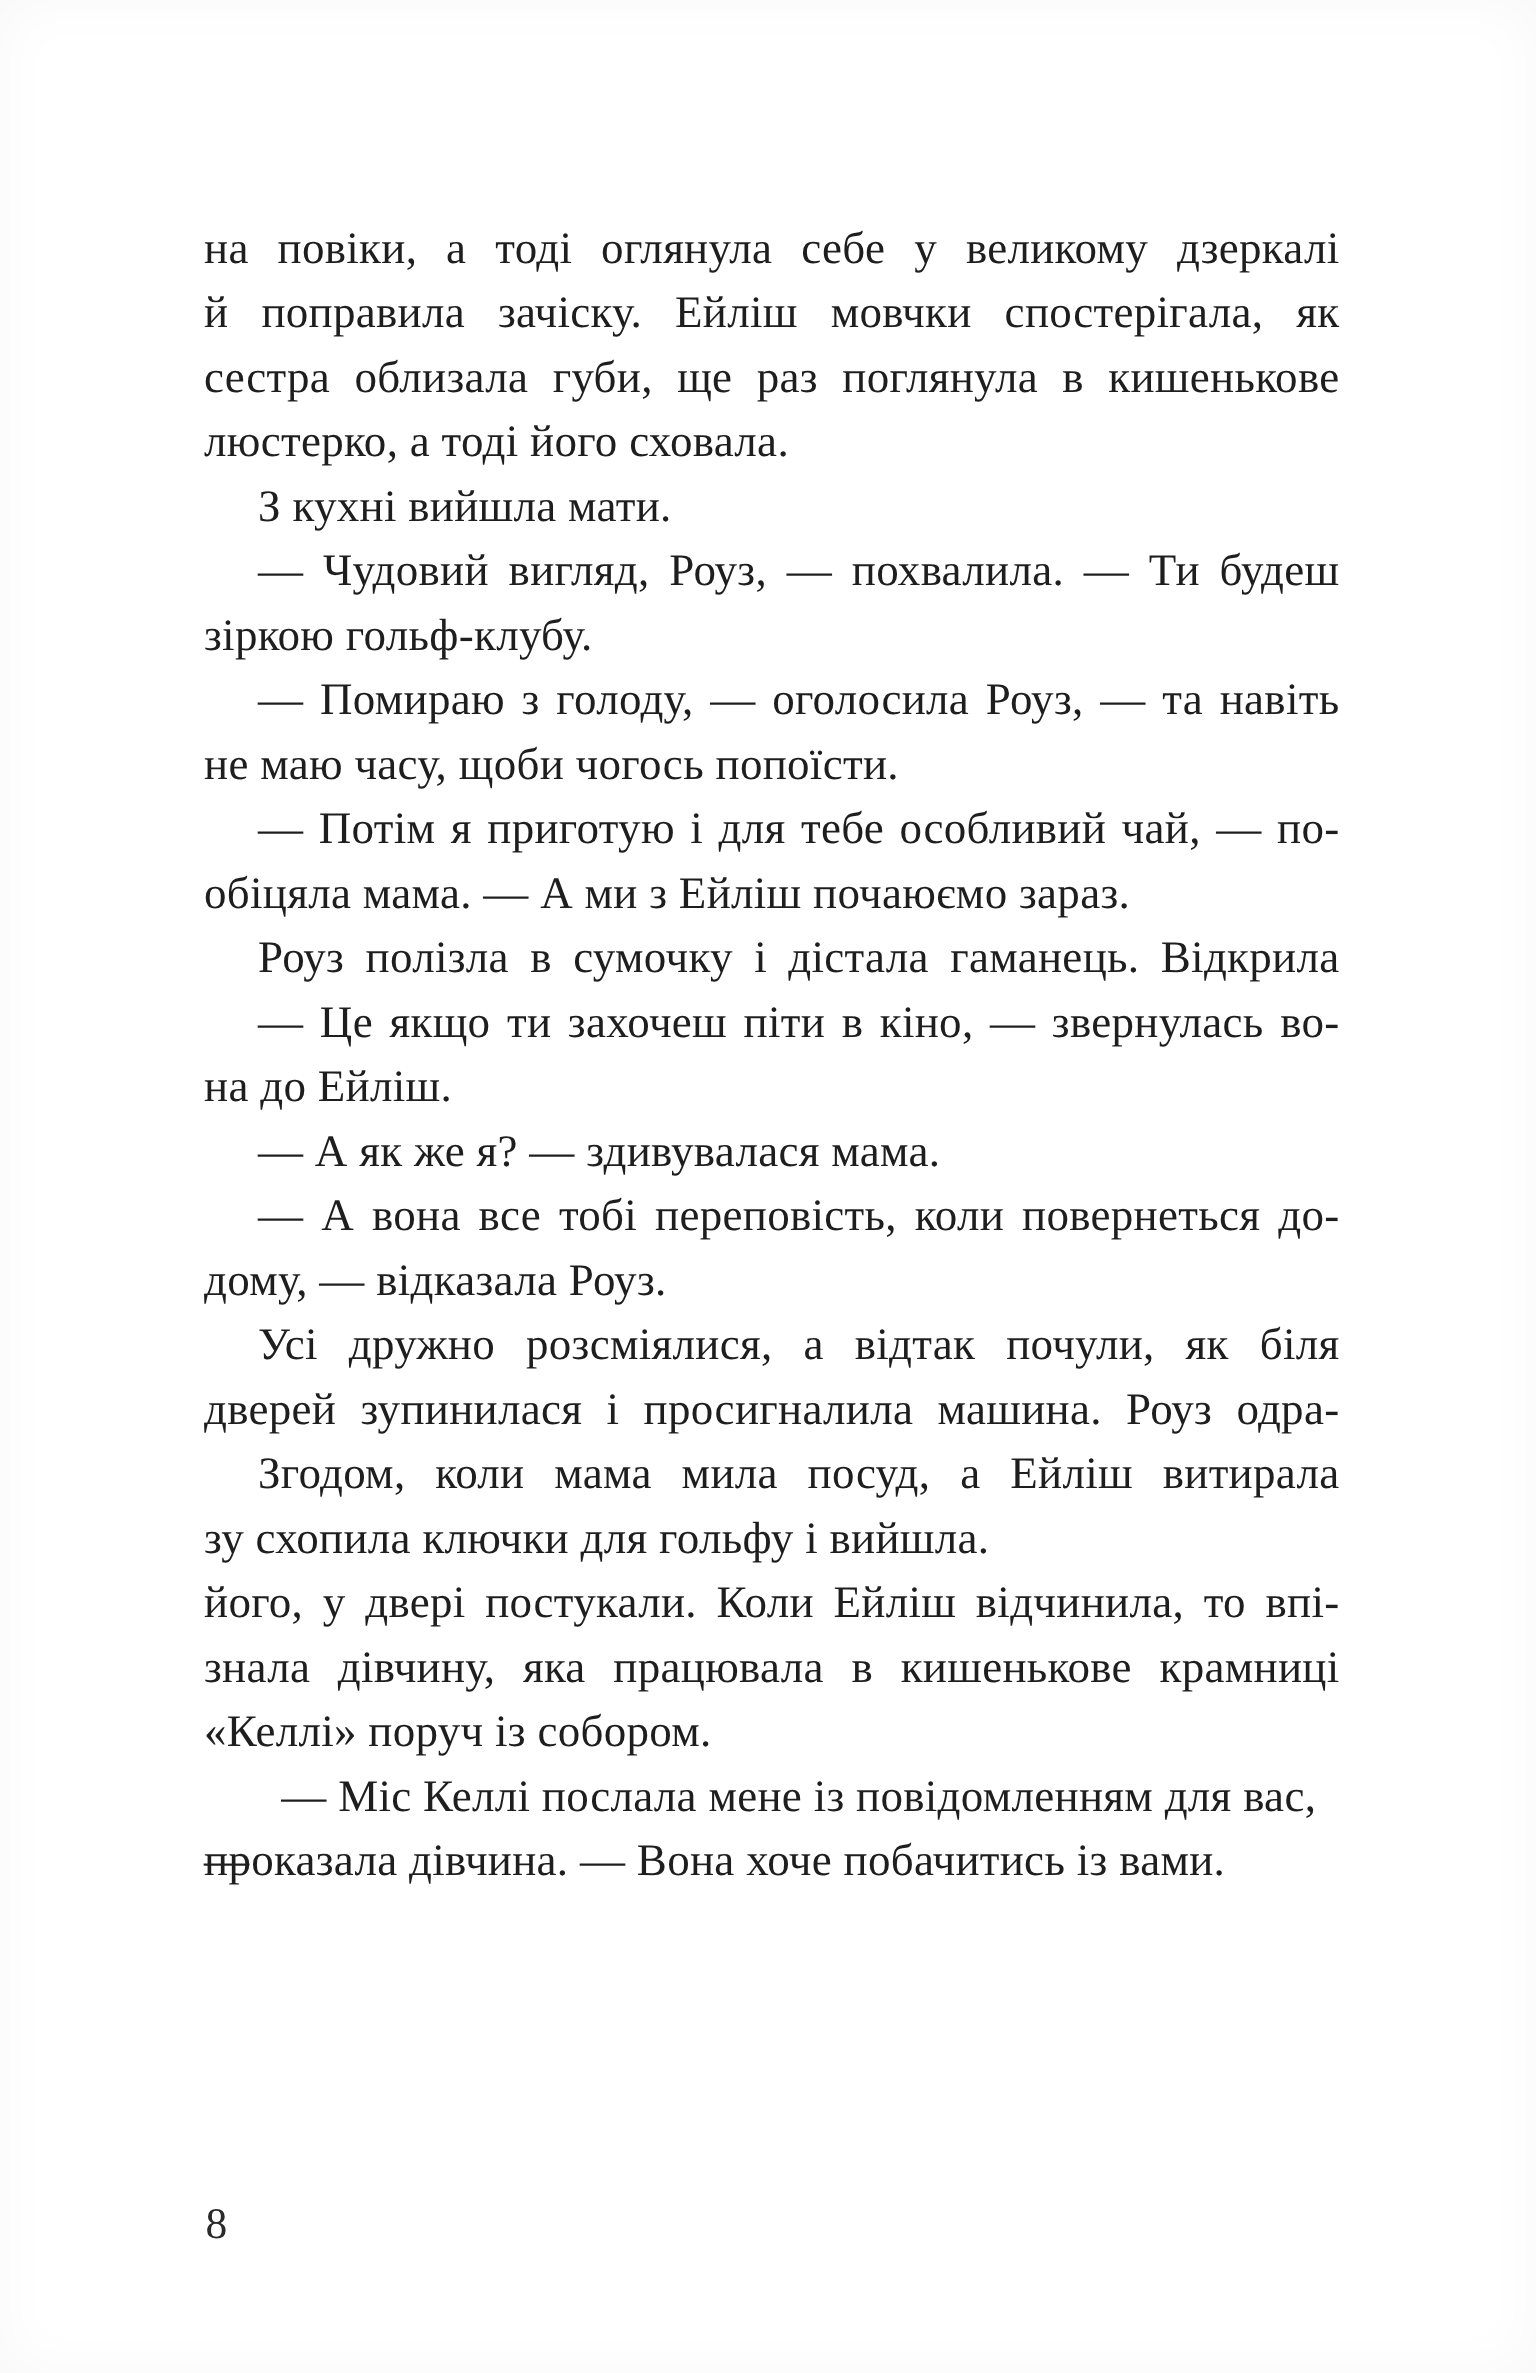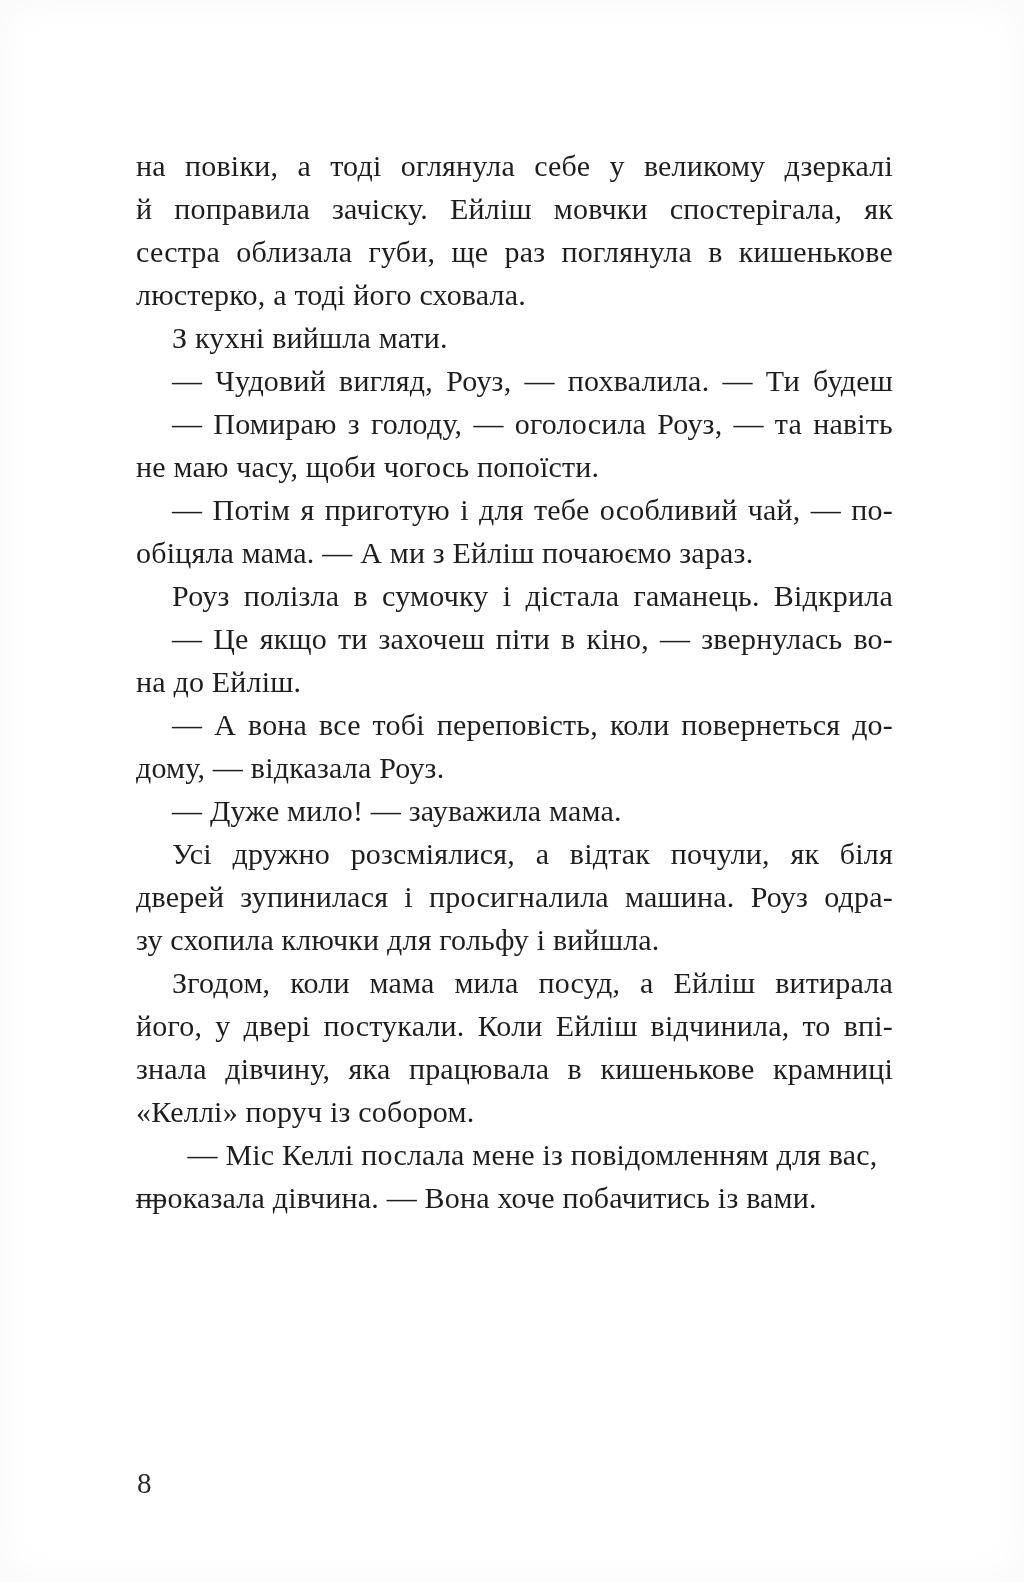--- a/index.html
+++ b/index.html
@@ -55,34 +55,35 @@
 <body>
 
 <div class="page">
   <div class="text-block">
       <div class="line">на повіки, а тоді оглянула себе у великому дзеркалі</div>
       <div class="line">й поправила зачіску. Ейліш мовчки спостерігала, як</div>
       <div class="line">сестра облизала губи, ще раз поглянула в кишенькове</div>
       <div class="line para-end">люстерко, а тоді його сховала.</div>
       <div class="line indent para-end">З кухні вийшла мати.</div>
       <div class="line indent">— Чудовий вигляд, Роуз, — похвалила. — Ти будеш</div>
+      <div class="line para-end">зіркою гольф-клубу.</div>
       <div class="line indent">— Помираю з голоду, — оголосила Роуз, — та навіть</div>
       <div class="line para-end">не маю часу, щоби чогось попоїсти.</div>
       <div class="line indent">— Потім я приготую і для тебе особливий чай, — по-</div>
       <div class="line para-end">обіцяла мама. — А ми з Ейліш почаюємо зараз.</div>
       <div class="line indent">Роуз полізла в сумочку і дістала гаманець. Відкрила</div>
       <div class="line indent">— Це якщо ти захочеш піти в кіно, — звернулась во-</div>
       <div class="line para-end">на до Ейліш.</div>
+      <div class="line indent para-end">— А як же я? — здивувалася мама.</div>
       <div class="line indent">— А вона все тобі переповість, коли повернеться до-</div>
       <div class="line para-end">дому, — відказала Роуз.</div>
-      <div class="line indent para-end">— Дуже мило! — зауважила мама.</div>
       <div class="line indent">Усі дружно розсміялися, а відтак почули, як біля</div>
       <div class="line">дверей зупинилася і просигналила машина. Роуз одра-</div>
+      <div class="line indent">Згодом, коли мама мила посуд, а Ейліш витирала</div>
       <div class="line para-end">зу схопила ключки для гольфу і вийшла.</div>
-      <div class="line indent">Згодом, коли мама мила посуд, а Ейліш витирала</div>
       <div class="line">його, у двері постукали. Коли Ейліш відчинила, то впі-</div>
       <div class="line">знала дівчину, яка працювала в кишенькове крамниці</div>
       <div class="line para-end">«Келлі» поруч із собором.</div>
       <div class="line indent">— Міс Келлі послала мене із повідомленням для вас, —</div>
       <div class="line para-end">проказала дівчина. — Вона хоче побачитись із вами.</div>
     </div>
   <div class="page-number">8</div>
 </div>
 
 </body></html>

